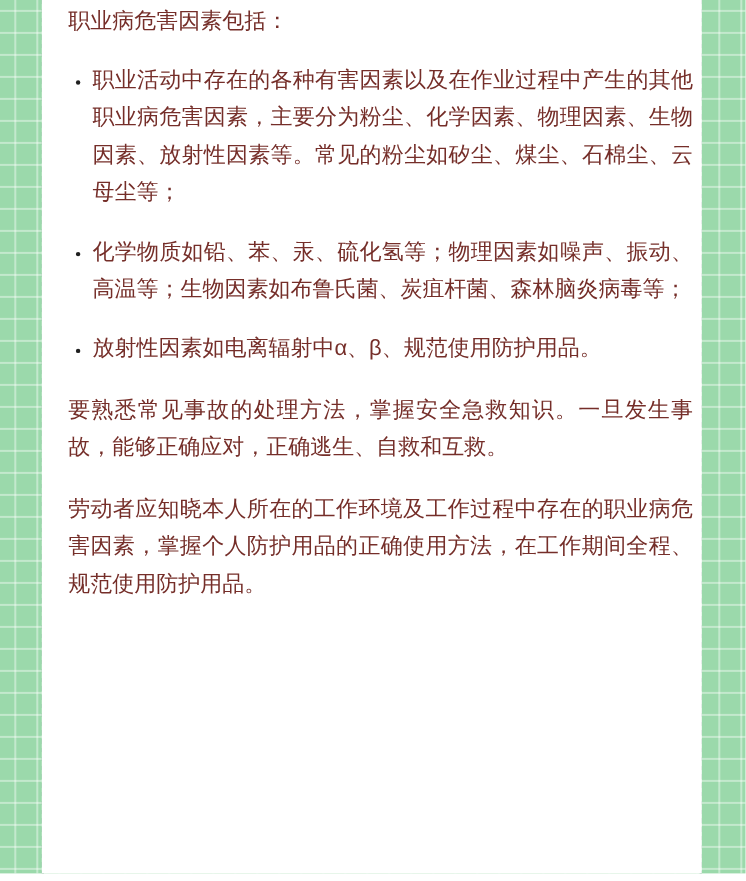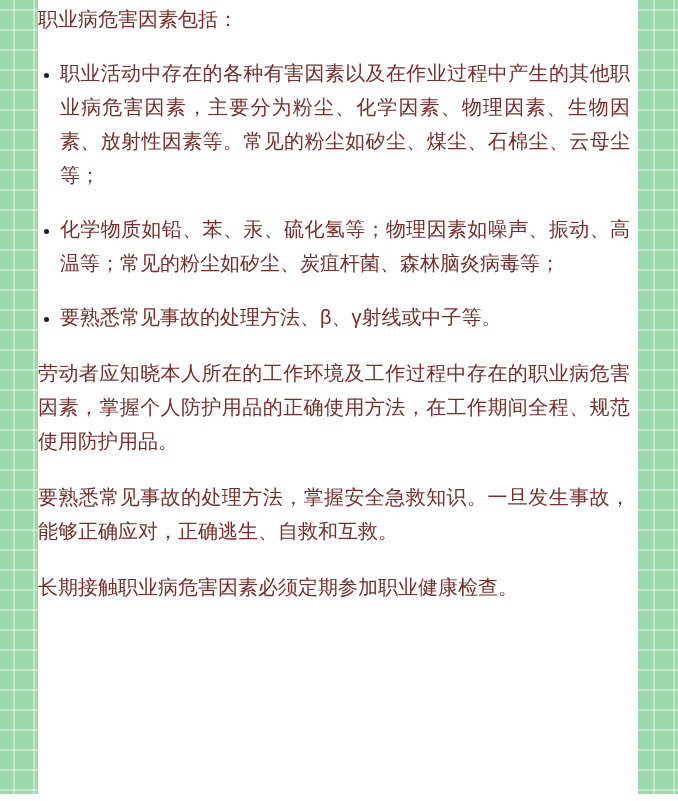--- a/index.html
+++ b/index.html
@@ -30,21 +30,21 @@
   }
   
   .card {
     position: absolute;
     top: 0;
     left: 38px;
     width: 600px;
     height: 794px;
     background: #ffffff;
     box-sizing: border-box;
-    padding: 2px 8px 0 0;
+    padding: 2px 8px 0 24px;
   }
   .dashed-line {
     position: absolute;
     top: 0;
     width: 2px;
     height: 794px;
     background: repeating-linear-gradient(
       to bottom,
       #6f9a85 0px, #6f9a85 4px,
       transparent 4px, transparent 8px
@@ -91,29 +91,28 @@
 
   <div class="card">
 
     <p class="title">职业病危害因素包括：</p>
 
     <ul class="bullets">
       <li>
         <span>职业活动中存在的各种有害因素以及在作业过程中产生的其他职业病危害因素，主要分为粉尘、化学因素、物理因素、生物因素、放射性因素等。常见的粉尘如矽尘、煤尘、石棉尘、云母尘等；</span>
       </li>
       <li>
-        <span>化学物质如铅、苯、汞、硫化氢等；物理因素如噪声、振动、高温等；常见的粉尘如矽尘、炭疽杆菌、森林脑炎病毒等；</span>
+        <span>化学物质如铅、苯、汞、硫化氢等；物理因素如噪声、振动、高温等；生物因素如布鲁氏菌、炭疽杆菌、森林脑炎病毒等；</span>
       </li>
       <li>
-        <span>要熟悉常见事故的处理方法、β、γ射线或中子等。</span>
+        <span>放射性因素如电离辐射中α、β、规范使用防护用品。</span>
       </li>
     </ul>
 
+    <p class="para">要熟悉常见事故的处理方法，掌握安全急救知识。一旦发生事故，能够正确应对，正确逃生、自救和互救。</p>
+
     <p class="para">劳动者应知晓本人所在的工作环境及工作过程中存在的职业病危害因素，掌握个人防护用品的正确使用方法，在工作期间全程、规范使用防护用品。</p>
-
-    <p class="para">要熟悉常见事故的处理方法，掌握安全急救知识。一旦发生事故，能够正确应对，正确逃生、自救和互救。</p>
 
 
 
-    <p class="para">长期接触职业病危害因素必须定期参加职业健康检查。</p>
 
   </div>
 </div>
 
 </body></html>

